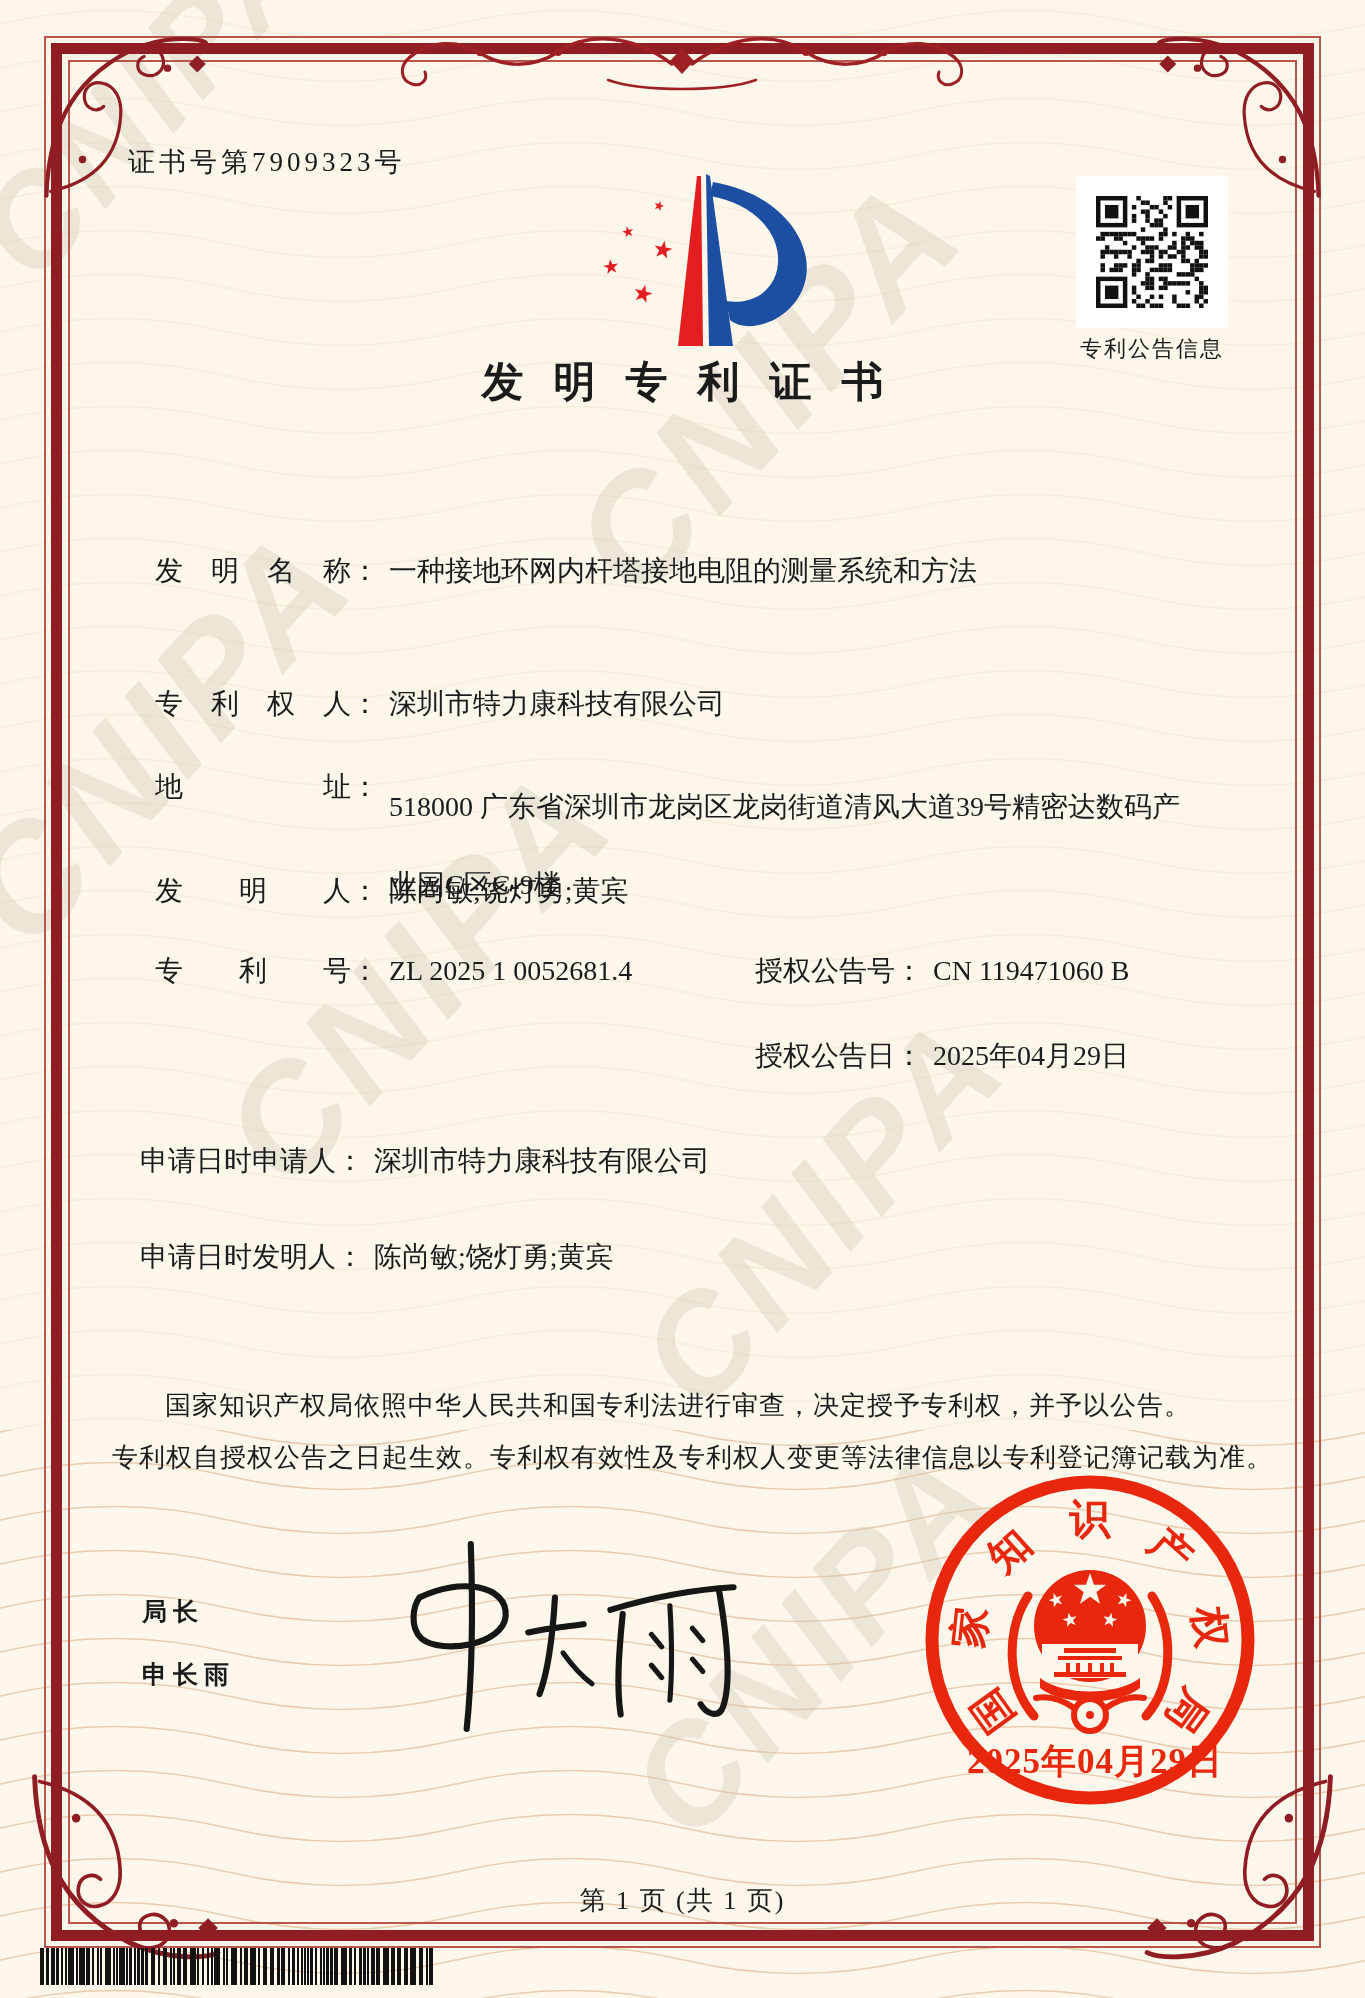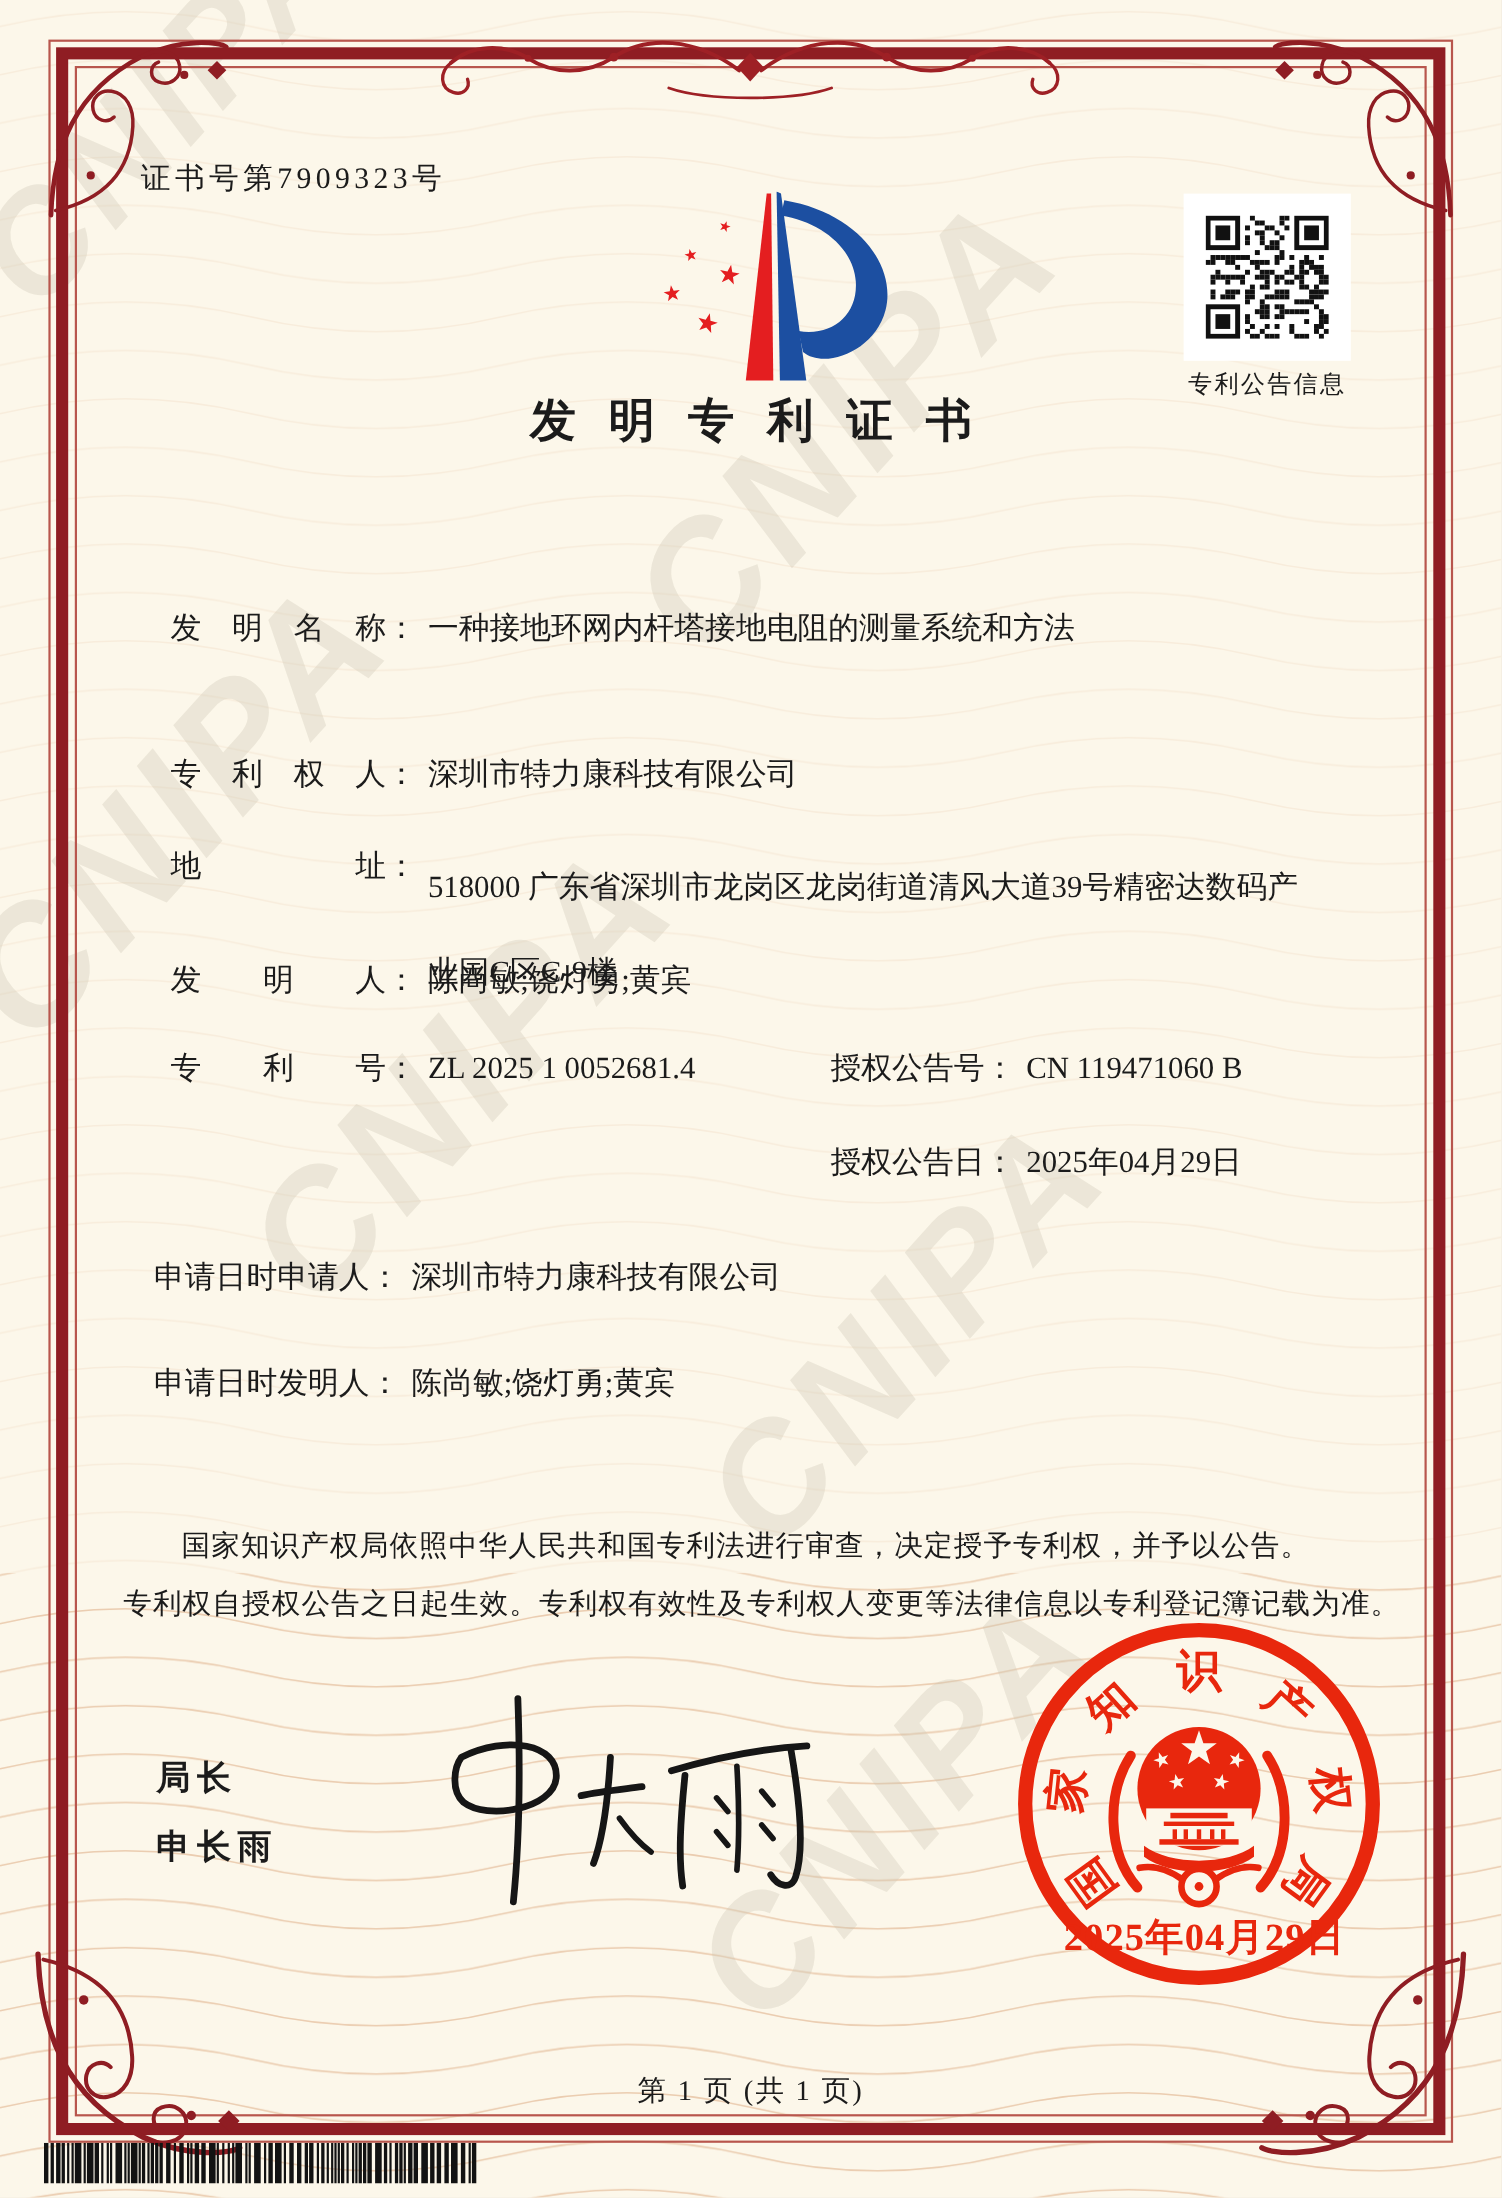--- a/index.html
+++ b/index.html
@@ -36,21 +36,21 @@
   
   .row{position:absolute;left:155px;font-size:28px;white-space:nowrap;}
   .row .lbl{display:inline-block;}
   .row .val{margin-left:10px;}
   .row .val.wrap{display:inline-block;white-space:normal;width:815px;vertical-align:top;line-height:78px;}
   .row.minor{left:140px;}
   .row.rcol{left:755px;}
   
   .stmt{position:absolute;font-size:26px;letter-spacing:1px;white-space:nowrap;}
   
-  .director{position:absolute;left:142px;font-size:31px;font-weight:700;
+  .director{position:absolute;left:142px;font-size:25px;font-weight:700;
     font-family:"Liberation Sans","DejaVu Sans",sans-serif;letter-spacing:6px;}
   .signature{position:absolute;left:372px;top:1538px;}
   .seal-svg{position:absolute;left:918px;top:1468px;}
   .seal-date{position:absolute;left:960px;top:1738px;width:270px;text-align:center;
     font-size:35px;font-weight:700;color:#e8270d;letter-spacing:1px;}
   .page-num{position:absolute;left:0;right:0;top:1883px;text-align:center;font-size:26px;letter-spacing:2px;}
   .barcode{position:absolute;left:40px;top:1948px;}
 </style>
 </head>
 <body>

